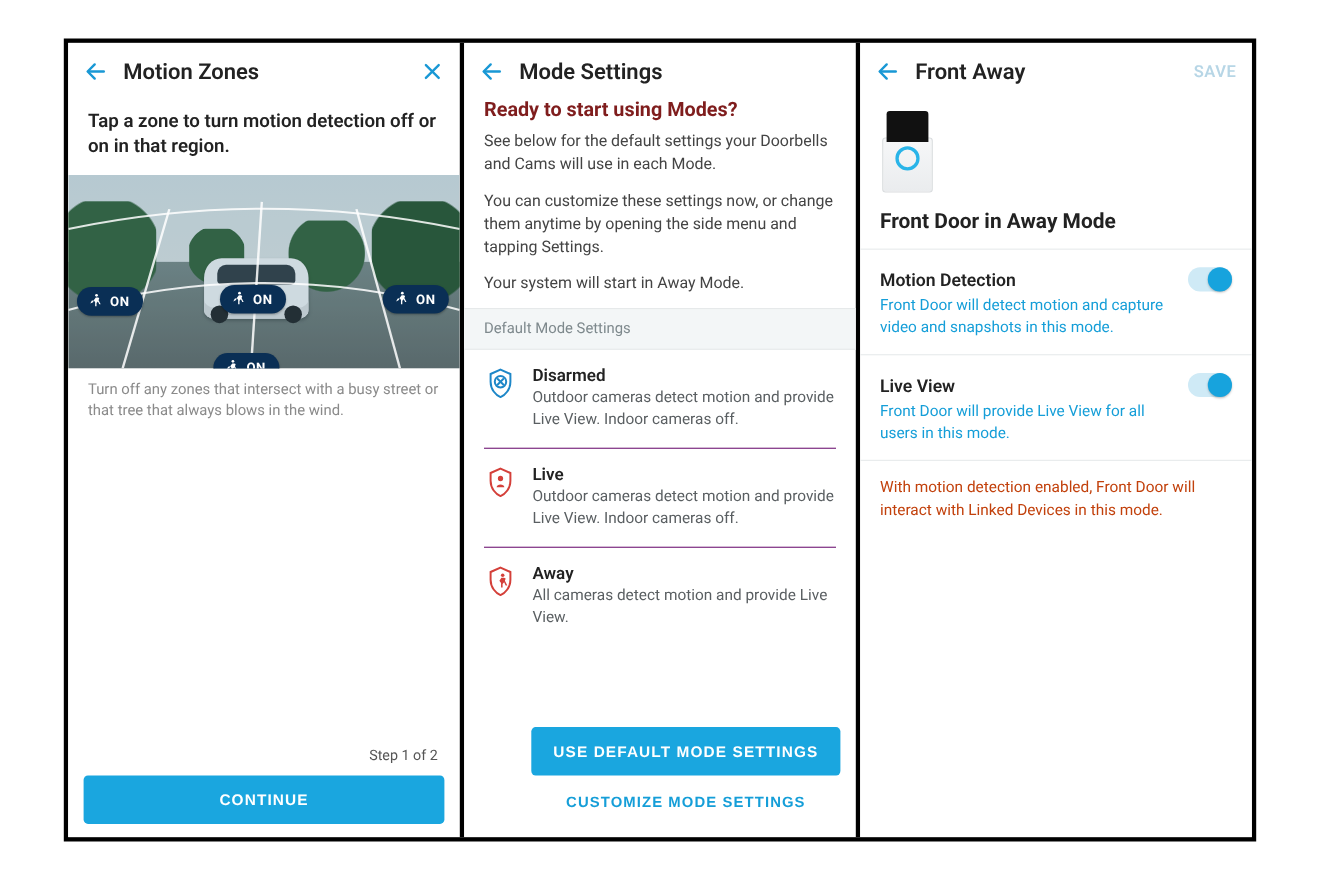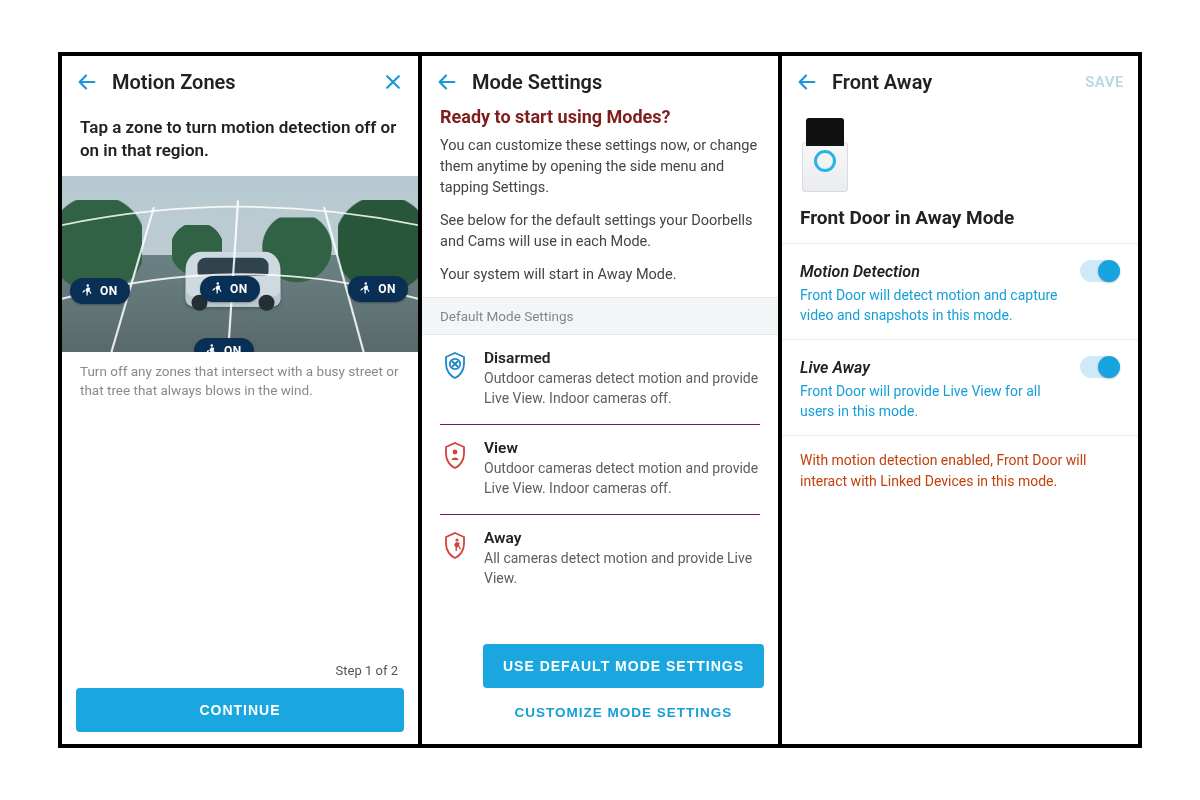--- a/index.html
+++ b/index.html
@@ -6,21 +6,21 @@
   body {
     font-family: -apple-system, BlinkMacSystemFont, "Segoe UI", Roboto, Helvetica, Arial, sans-serif;
     background: #fff;
     width: 1200px;
     height: 800px;
     overflow: hidden;
   }
   .stage {
     width: 1200px;
     height: 800px;
-    padding: 52px 58px;
+    padding: 35px 58px;
     background: #fff;
   }
   .frames {
     display: flex;
     width: 100%;
     height: 100%;
     border: 4px solid #000;
   }
   .phone {
     flex: 1 1 0;
@@ -205,21 +205,21 @@
   .device-img .ring { position:absolute; left:50%; top:58%; width:22px; height:22px; border:3px solid #29b4e8; border-radius:50%; transform:translate(-50%,-50%);}
   .s3-h {
     font-size:19px; font-weight:700; color:#222;
     padding: 0 0 14px 0;
   }
   .s3-sep { height:1px; background:#e7eaec; margin: 0 -18px; }
   .setting-row {
     padding:16px 0 14px 0;
   }
   .setting-head {
-    display:flex; align-items:center;font-style:italic;
+    display:flex; align-items:center;
   }
   .setting-title { font-size:16px; font-weight:600; color:#222; flex:1; }
   .setting-desc { font-size:14px; color:#159ed8; line-height:1.4; margin-top:4px; padding-right:46px;}
   .switch {
     width:40px; height:22px; border-radius:999px;
     background:#cfeaf6; position:relative; cursor:pointer;
     flex:0 0 40px;
   }
   .switch::after{
     content:""; position:absolute; right:0; top:50%; width:22px; height:22px;
@@ -329,22 +329,22 @@
           <svg viewBox="0 0 24 24" width="22" height="22" fill="none" stroke="currentColor" stroke-width="2.4" stroke-linecap="round" stroke-linejoin="round">
               <line x1="20" y1="12" x2="5" y2="12"></line>
               <polyline points="11 5 4 12 11 19"></polyline>
             </svg>
         </div>
         <div class="title">Mode Settings</div>
       </div>
 
       <div class="s2-body">
         <div class="s2-h">Ready to start using Modes?</div>
+        <div class="s2-p">See below for the default settings your Doorbells and Cams will use in each Mode.</div>
         <div class="s2-p">You can customize these settings now, or change them anytime by opening the side menu and tapping Settings.</div>
-        <div class="s2-p">See below for the default settings your Doorbells and Cams will use in each Mode.</div>
         <div class="s2-p">Your system will start in Away Mode.</div>
 
         <div class="s2-section-label">Default Mode Settings</div>
 
         <div class="mode-row">
           <div class="mode-icon">
             <svg viewBox="0 0 24 28" width="24" height="28">
               <path d="M12 2 L21 6 V13 C21 20 16.5 25 12 27 C7.5 25 3 20 3 13 V6 Z" fill="none" stroke="#1e87c8" stroke-width="1.8"></path>
               <circle cx="12" cy="13" r="5.2" fill="none" stroke="#1e87c8" stroke-width="1.8"></circle>
               <line x1="9.5" y1="10.5" x2="14.5" y2="15.5" stroke="#1e87c8" stroke-width="1.8" stroke-linecap="round"></line>
@@ -359,21 +359,21 @@
 
         <div class="mode-row">
           <div class="mode-icon">
             <svg viewBox="0 0 24 28" width="24" height="28">
               <path d="M12 2 L21 6 V13 C21 20 16.5 25 12 27 C7.5 25 3 20 3 13 V6 Z" fill="none" stroke="#d4403a" stroke-width="1.8"></path>
               <circle cx="12" cy="11" r="2.4" fill="#d4403a"></circle>
               <path d="M8.5 19 C8.5 15.5 15.5 15.5 15.5 19 Z" fill="#d4403a"></path>
             </svg>
           </div>
           <div class="mode-text">
-            <div class="mode-name">View</div>
+            <div class="mode-name">Live</div>
             <div class="mode-desc">Outdoor cameras detect motion and provide Live View. Indoor cameras off.</div>
           </div>
         </div>
 
         <div class="mode-row">
           <div class="mode-icon">
             <svg viewBox="0 0 24 28" width="24" height="28">
               <path d="M12 2 L21 6 V13 C21 20 16.5 25 12 27 C7.5 25 3 20 3 13 V6 Z" fill="none" stroke="#d4403a" stroke-width="1.8"></path>
               <circle cx="14" cy="9" r="1.6" fill="#d4403a"></circle>
               <path d="M13 11l-2 3 1.5 2v4h1.4v-3.2l1.4-1.4 1.4 2.8h1.5l-2.2-4.2.7-2.1-1.5-.7h-2.2z" fill="#d4403a"></path>
@@ -418,21 +418,21 @@
           <div class="setting-head">
             <div class="setting-title">Motion Detection</div>
             <div class="switch"></div>
           </div>
           <div class="setting-desc">Front Door will detect motion and capture video and snapshots in this mode.</div>
         </div>
         <div class="s3-sep"></div>
 
         <div class="setting-row">
           <div class="setting-head">
-            <div class="setting-title">Live Away</div>
+            <div class="setting-title">Live View</div>
             <div class="switch"></div>
           </div>
           <div class="setting-desc">Front Door will provide Live View for all users in this mode.</div>
         </div>
         <div class="s3-sep"></div>
 
         <div class="s3-note">With motion detection enabled, Front Door will interact with Linked Devices in this mode.</div>
       </div>
     </div>
 

